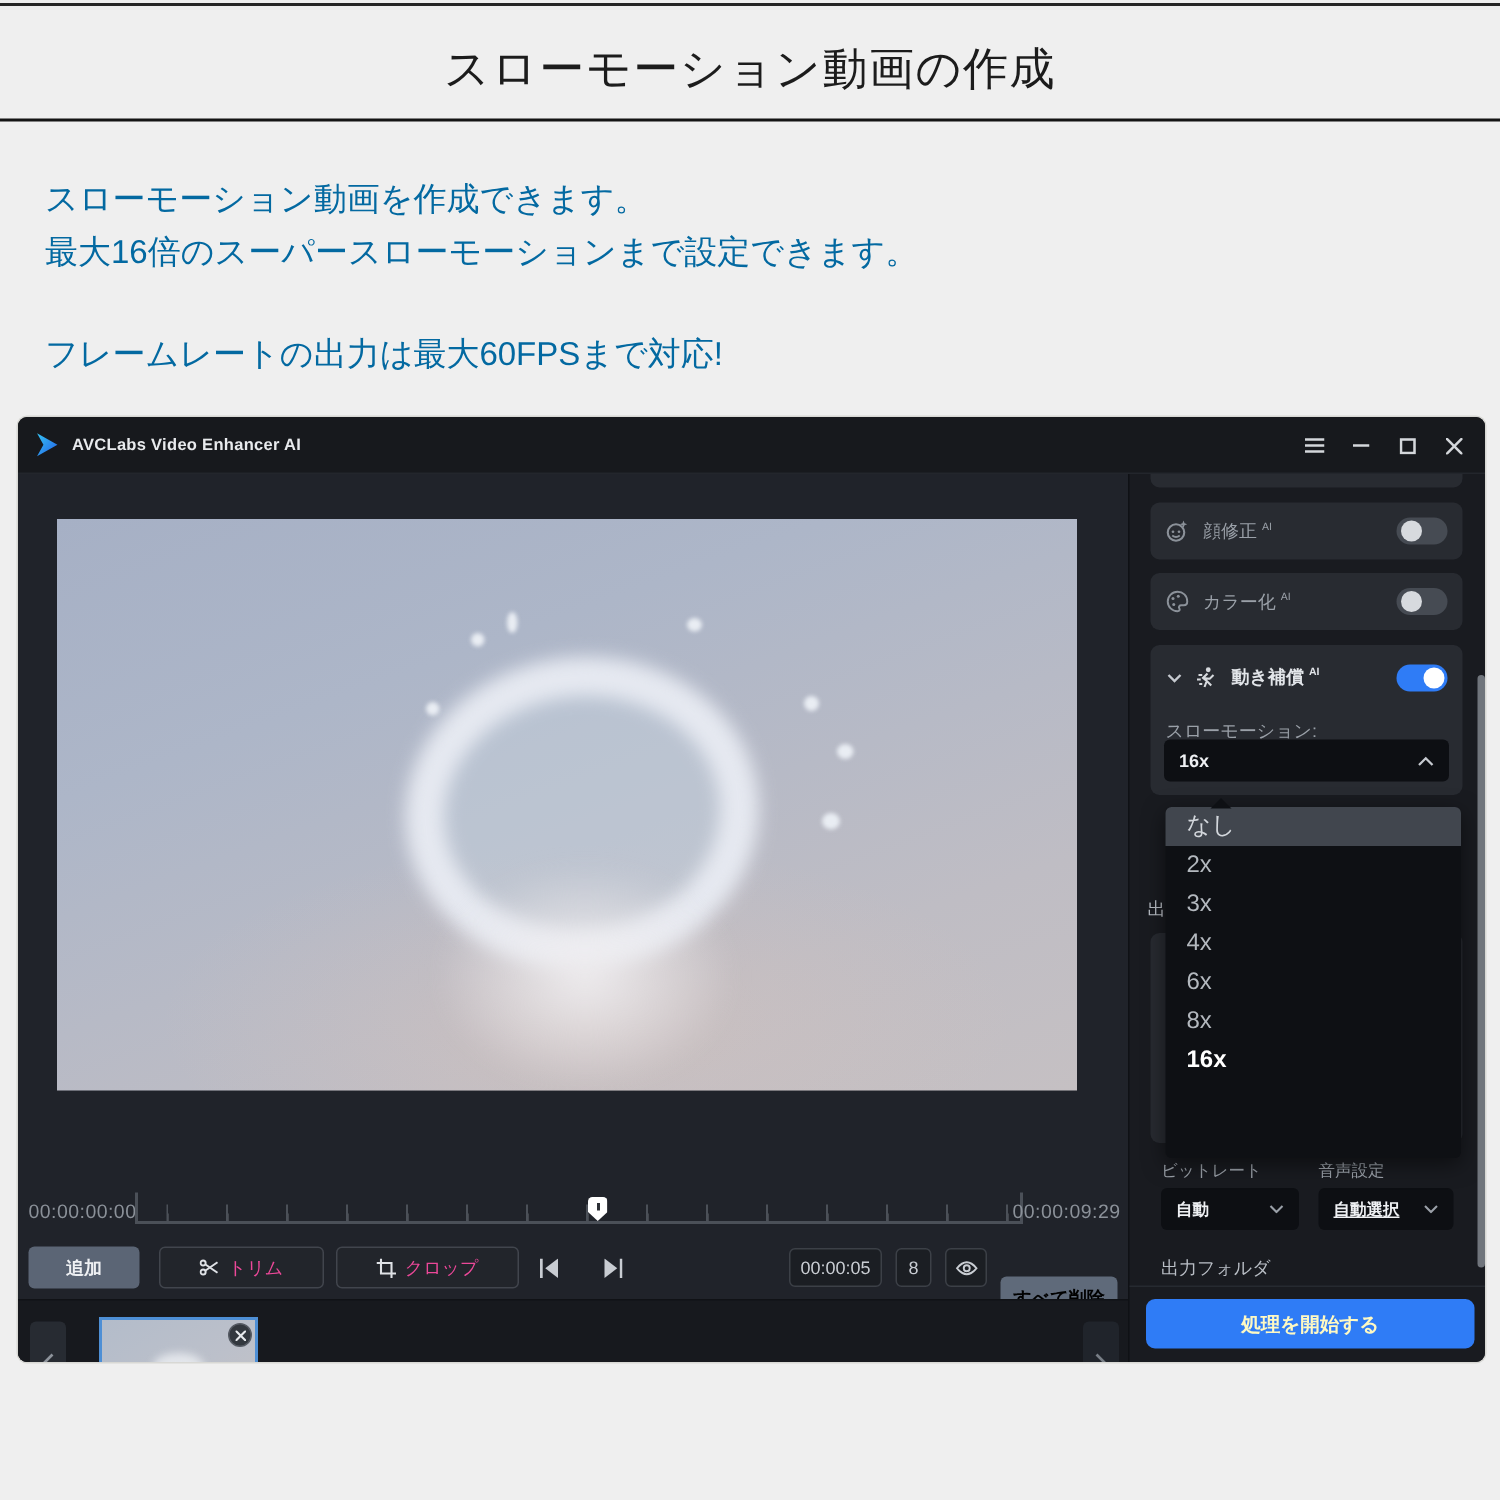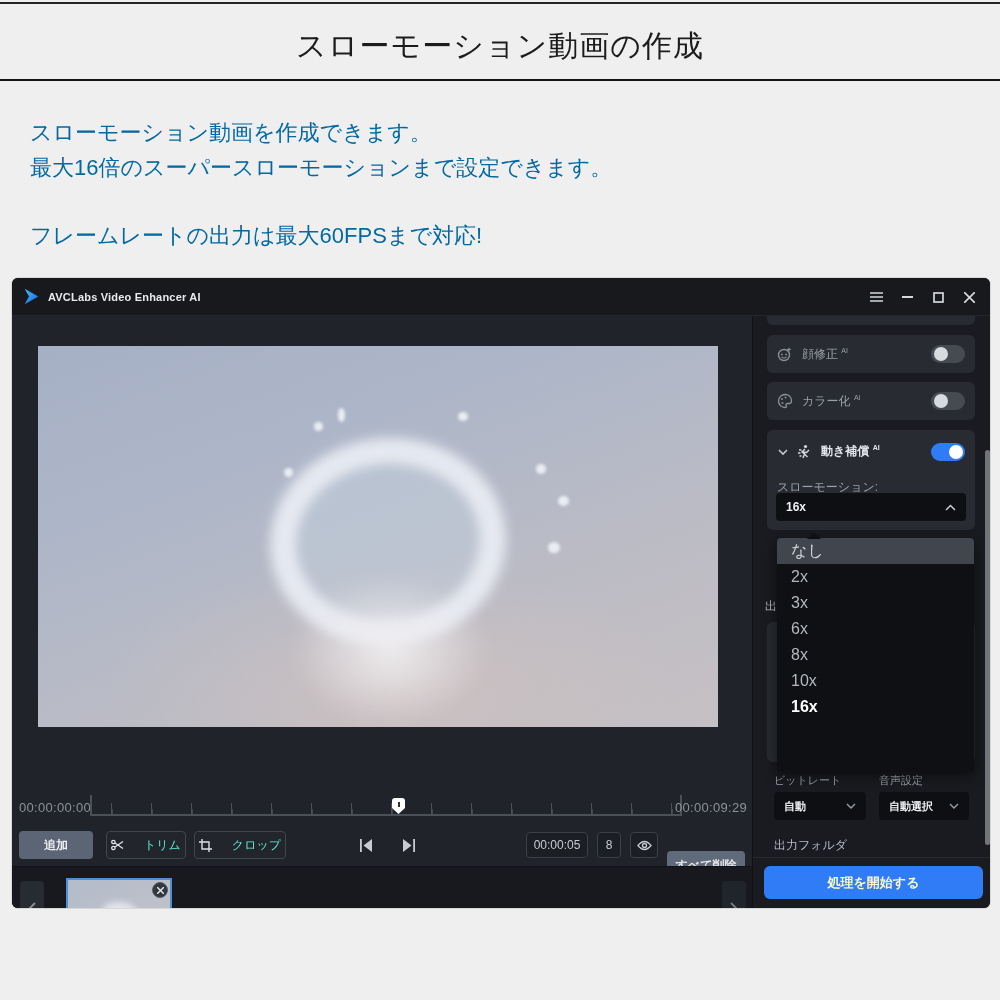--- a/index.html
+++ b/index.html
@@ -48,28 +48,28 @@
       repeating-linear-gradient(90deg, #4b5058 0 1px, transparent 1px 40px),
       repeating-linear-gradient(90deg, transparent 0 20px, #42464d 20px 21px, transparent 21px 40px);
     background-position:19px 0,0 6px; background-size:100% 11px,100% 5px; background-repeat:no-repeat; }
   .playhead { position:absolute; left:380px; top:5px; width:13px; height:16px; background:#fff; border-radius:3px 3px 1px 1px; clip-path:polygon(0 0,100% 0,100% 62%,50% 100%,0 62%); }
   .playhead::after { content:""; position:absolute; left:5.5px; top:4px; width:2px; height:5px; background:#2c2f35; }
 
   
   .ctl-row { position:absolute; left:0; top:514px; width:740px; height:30px; display:flex; align-items:center; }
   .btn { height:28px; border-radius:4px; font-size:12px; display:inline-flex; align-items:center; justify-content:center; cursor:pointer; }
   .btn-add { width:74px; margin-left:7px; background:#5b6575; color:#eef0f3; font-weight:bold; }
-  .btn-line { background:#22252b; border:1px solid #41454d; color:#5eead4; gap:20px; padding:0 4px; }
+  .btn-line { background:#22252b; border:1px solid #41454d; color:#ec4899; gap:6px; padding:0 26px; }
   .btn-trim { margin-left:13px; } .btn-crop { margin-left:8px; }
   .skips { position:absolute; left:344px; top:0; height:30px; display:flex; align-items:center; gap:22px; }
   .skipbtn { width:20px; height:20px; display:flex; align-items:center; justify-content:center; cursor:pointer; }
   .right-ctls { position:absolute; right:7px; top:0; height:30px; display:flex; align-items:center; gap:9px; }
   .valbox { height:26px; background:#1b1e23; border:1px solid #3c4047; border-radius:4px; color:#c9cdd3; font-size:12px; display:flex; align-items:center; justify-content:center; }
   .timebox { width:62px; } .framebox { width:24px; } .eyebox { width:28px; }
-  .btn-delall { width:78px; background:#5f6a7a; color:#e5e5e5; font-weight:bold;margin-top:40px; }
+  .btn-delall { width:78px; background:#5f6a7a; color:#000000; font-weight:bold;margin-top:40px; }
 
   
   .strip { position:absolute; left:0; top:550px; width:740px; height:80px; background:#17191e; border-top:1px solid #101216; }
   .nav-arrow { position:absolute; top:14px; width:24px; height:54px; background:#272b32; border-radius:4px; display:flex; align-items:center; justify-content:center; cursor:pointer; }
   .nav-left { left:8px; } .nav-right { right:6px; background:#20242b; }
   .thumb { position:absolute; left:54px; top:11px; width:106px; height:60px; border:2px solid #4e8fd5; background:linear-gradient(150deg,#b3bcca 0%,#bcc0ca 60%,#c3c2c6 100%); cursor:pointer; }
   .thumb-blob { position:absolute; left:34px; top:22px; width:34px; height:18px; border-radius:50%; background:rgba(238,240,244,.8); filter:blur(3px); }
   .thumb-close { position:absolute; right:2px; top:2px; width:16px; height:16px; border-radius:50%; background:#33383f; border:1px solid #565b64; display:flex; align-items:center; justify-content:center; cursor:pointer; }
 
   
@@ -102,21 +102,21 @@
 
   .dropdown { position:absolute; left:24px; top:222px; width:197px; height:234px; background:#0e1014; border-radius:4px; z-index:10; box-shadow:0 4px 14px rgba(0,0,0,.5); }
   .dd-notch { position:absolute; left:54px; top:216px; width:0; height:0; border-left:7px solid transparent; border-right:7px solid transparent; border-bottom:7px solid #0e1014; z-index:11; }
   .dd-item { height:26px; line-height:26px; padding-left:14px; font-size:16px; color:#b3b8be; cursor:pointer; }
   .dd-item.hl { background:#41464e; color:#d3d7dc; border-radius:4px 4px 0 0; }
   .dd-item.sel { color:#ffffff; font-weight:bold; }
 
   .io-label { position:absolute; font-size:11px; color:#9aa0a8; top:457px; }
   .lbl-bitrate { left:21px; } .lbl-audio { left:126px; }
   .sel-bitrate { left:21px; top:476px; width:92px; height:28px; font-size:11px; }
-  .sel-audio { left:126px; top:476px; width:90px; height:28px; font-size:11px; }
+  .sel-audio { left:126px; top:476px; width:90px; height:28px; font-size:11px;text-decoration:underline; }
   .outfolder-label { position:absolute; left:21px; top:521px; font-size:12px; color:#b9bec5; }
   .sb-footer-line { position:absolute; left:0; top:541px; width:238px; height:1px; background:#262a30; }
   .start-btn { position:absolute; left:11px; top:550px; width:219px; height:33px; background:#2f7cf6; border-radius:6px; color:#fef9c3; font-size:13px; font-weight:bold; display:flex; align-items:center; justify-content:center; cursor:pointer; }
   .scrollbar { position:absolute; left:232px; top:134px; width:5px; height:395px; background:#70757c; border-radius:3px; cursor:pointer; z-index:12; }
 
   svg { display:block; }
 </style>
 </head>
 <body>
 
@@ -335,23 +335,23 @@
 
     <div class="outset-title">出力設定</div>
     <div class="help-badge">?</div>
     <div class="card card-output"></div>
 
     <div class="dd-notch"></div>
     <div class="dropdown">
       <div class="dd-item hl">なし</div>
       <div class="dd-item">2x</div>
       <div class="dd-item">3x</div>
+      <div class="dd-item">4x</div>
       <div class="dd-item">6x</div>
       <div class="dd-item">8x</div>
-      <div class="dd-item">10x</div>
       <div class="dd-item sel">16x</div>
     </div>
 
     <div class="io-label lbl-bitrate">ビットレート</div>
     <div class="io-label lbl-audio">音声設定</div>
     <div class="select sel-bitrate">
       <span>自動</span>
       <svg class="chevR" width="10" height="6" viewBox="0 0 10 6">
           <path d="M1 1 L5 5 L9 1" fill="none" stroke="#9aa0a8" stroke-width="1.4"></path>
         </svg>

